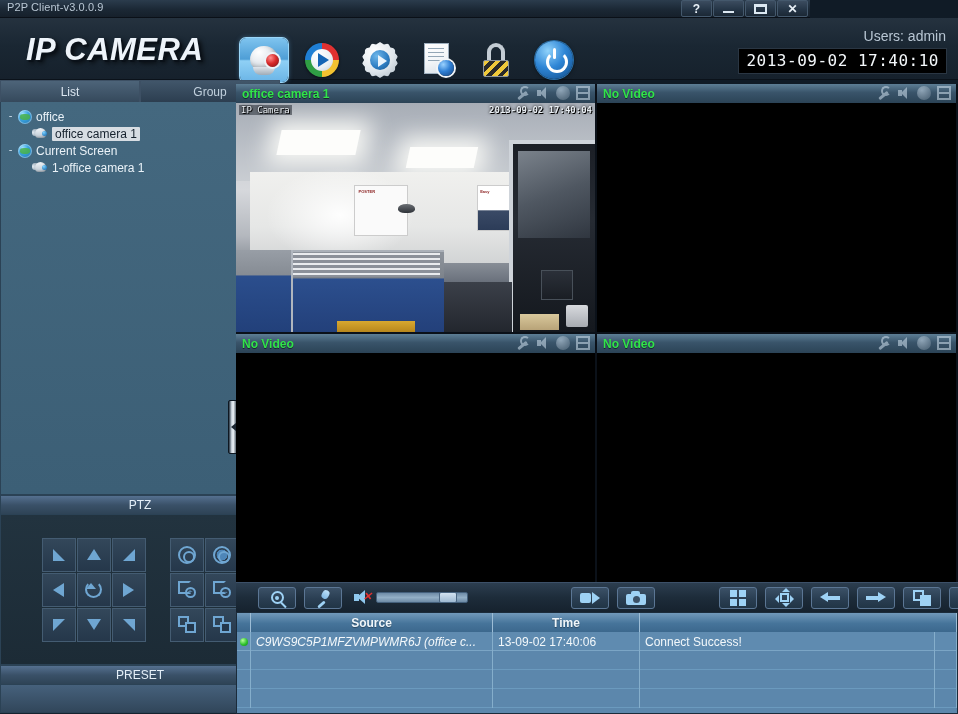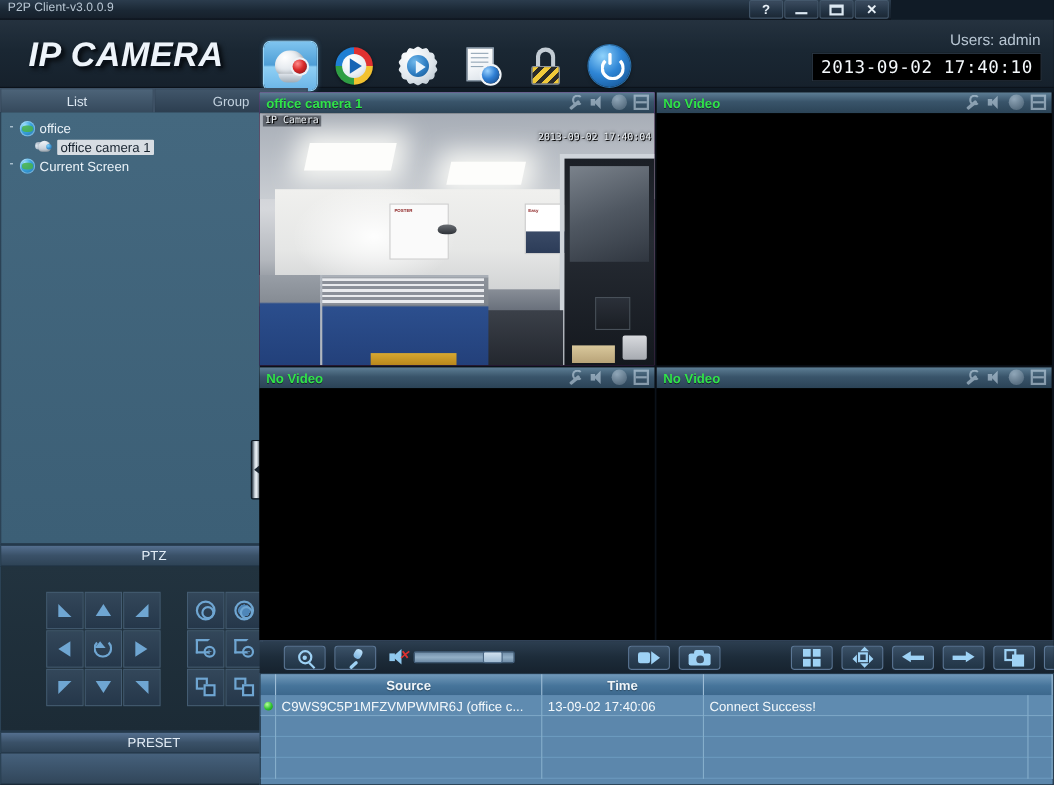--- a/index.html
+++ b/index.html
@@ -334,21 +334,21 @@
     background: linear-gradient(180deg,#2b3039 0%,#1a1e24 100%); border:1px solid #485059; }
   .bin { position:absolute; right:2%; bottom:2%; width:6%; height:10%;
     background: linear-gradient(180deg,#d8dade 0%,#a7abb1 100%); border-radius:2px; }
   .box { position:absolute; right:10%; bottom:1%; width:11%; height:7%;
     background: linear-gradient(180deg,#d9c89c 0%,#b8a378 100%); }
   .ystrip { position:absolute; left:28%; bottom:0; width:22%; height:5%;
     background: linear-gradient(180deg,#d8a830 0%,#b8871c 100%); }
   .vtext { position:absolute; font-family:"DejaVu Sans Mono", monospace; font-size:9px;
     color:#e9eef3; text-shadow: 1px 1px 0 #000, 0 0 3px #000; }
   .vtext.tl { left:3px; top:2px; background: rgba(40,45,55,.55); padding:0 2px; }
-  .vtext.tr { right:3px; top:17px; }
+  .vtext.tr { right:3px; top:2px;font-weight:bold; }
 
   
   .ctrlbar {
     position: absolute; left: 236px; top: 582px; width: 722px; height: 30px;
     background: linear-gradient(180deg,#2c3e50 0%,#1d2c3a 50%,#16222e 100%);
     border-top: 1px solid #3c5068;
     display: flex; align-items: center;
   }
   .cbtn {
     width: 38px; height: 22px; margin-left: 8px; flex: none;
@@ -432,21 +432,21 @@
   .th.c-src { width: 242px; }
   .th.c-time { width: 147px; }
   .th.c-evt { width: 295px; }
   .th.c-end { flex: 1; }
   .trow { display: flex; height: 19px; background: #5f8bb0;
     border-bottom: 1px solid #7ba5c5; }
   .td { font-size: 12px; color: #f3f8fb; display: flex; align-items: center;
     padding-left: 5px; border-right: 1px solid #85aecb; height: 19px;
     white-space: nowrap; overflow: hidden; }
   .td.c-dot { width: 14px; justify-content: center; padding-left: 0; }
-  .td.c-src { width: 242px; }
+  .td.c-src { width: 242px; font-style: italic; }
   .td.c-time { width: 147px; }
   .td.c-evt { width: 295px; }
   .td.c-end { flex: 1; }
   .dot { width: 8px; height: 8px; border-radius: 50%;
     background: radial-gradient(circle at 35% 30%, #b6ff9a 0%, #2fc22f 55%, #118411 100%); }
   .tfill { display: flex; height: 19px; border-bottom: 1px solid #6b9ab e; border-bottom:1px solid #6b9abe; }
   .tfill .td { color: transparent; }
 </style>
 </head>
 <body>
@@ -534,20 +534,29 @@
           <span class="w"></span>
             <span class="b"></span>
             <span class="l"></span>
         </span>
         <span class="lbl sel">office camera 1</span>
       </div>
       <div class="tnode">
         <span class="exp">-</span>
         <span class="ico-globe"></span>
         <span class="lbl">Current Screen</span>
+      </div>
+      <div class="tnode" style="padding-left:14px">
+        <span class="spacer"></span>
+        <span class="ico-cam-sm">
+          <span class="w"></span>
+            <span class="b"></span>
+            <span class="l"></span>
+        </span>
+        <span class="lbl">1-office camera 1</span>
       </div>
     </div>
 
     <div class="ptz-hdr">PTZ</div>
     <div class="ptz-body">
       <div class="pad">
         <div class="pbtn">
             <span class="arw a-ul"></span>
           </div>
         <div class="pbtn">

